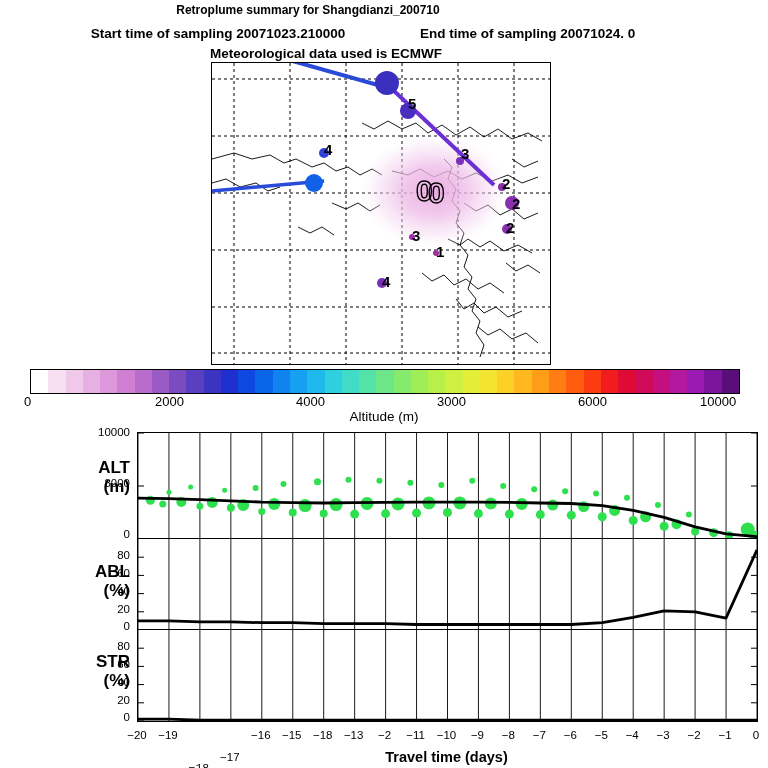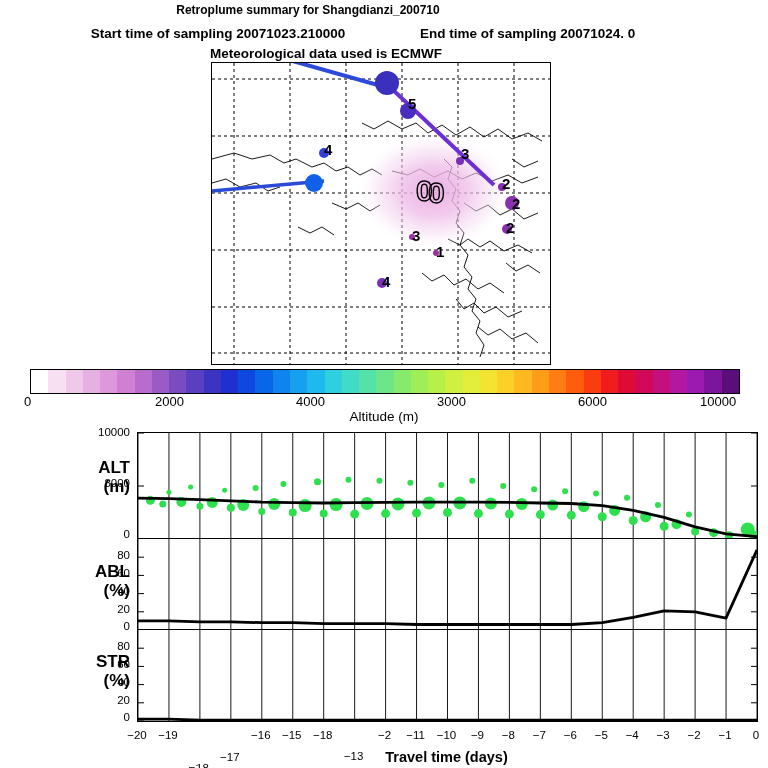--- a/index.html
+++ b/index.html
@@ -369,21 +369,21 @@
 <div class="ytick" style="left:72px;top:711px">0</div>
 
 <div id="xticks-row">
     <div class="xtick" style="left: 117px; top: 729px;">−20</div>
     <div class="xtick" style="left: 147.95px; top: 729px;">−19</div>
     <div class="xtick" style="left: 178.9px; top: 761px; font-family: Liberation Mono, monospace;">−18</div>
     <div class="xtick" style="left: 209.85px; top: 751px;">−17</div>
     <div class="xtick" style="left: 240.8px; top: 729px;">−16</div>
     <div class="xtick" style="left: 271.75px; top: 729px;">−15</div>
     <div class="xtick" style="left: 302.7px; top: 729px;">−18</div>
-    <div class="xtick" style="left: 333.65px; top: 750px;">−13</div>
+    <div class="xtick" style="left: 333.65px; top: 729px;">−13</div>
     <div class="xtick" style="left: 364.6px; top: 729px;">−2</div>
     <div class="xtick" style="left: 395.55px; top: 729px;">−11</div>
     <div class="xtick" style="left: 426.5px; top: 729px;">−10</div>
     <div class="xtick" style="left: 457.45px; top: 729px;">−9</div>
     <div class="xtick" style="left: 488.4px; top: 729px;">−8</div>
     <div class="xtick" style="left: 519.35px; top: 729px;">−7</div>
     <div class="xtick" style="left: 550.3px; top: 729px;">−6</div>
     <div class="xtick" style="left: 581.25px; top: 729px;">−5</div>
     <div class="xtick" style="left: 612.2px; top: 729px;">−4</div>
     <div class="xtick" style="left: 643.15px; top: 729px;">−3</div>

